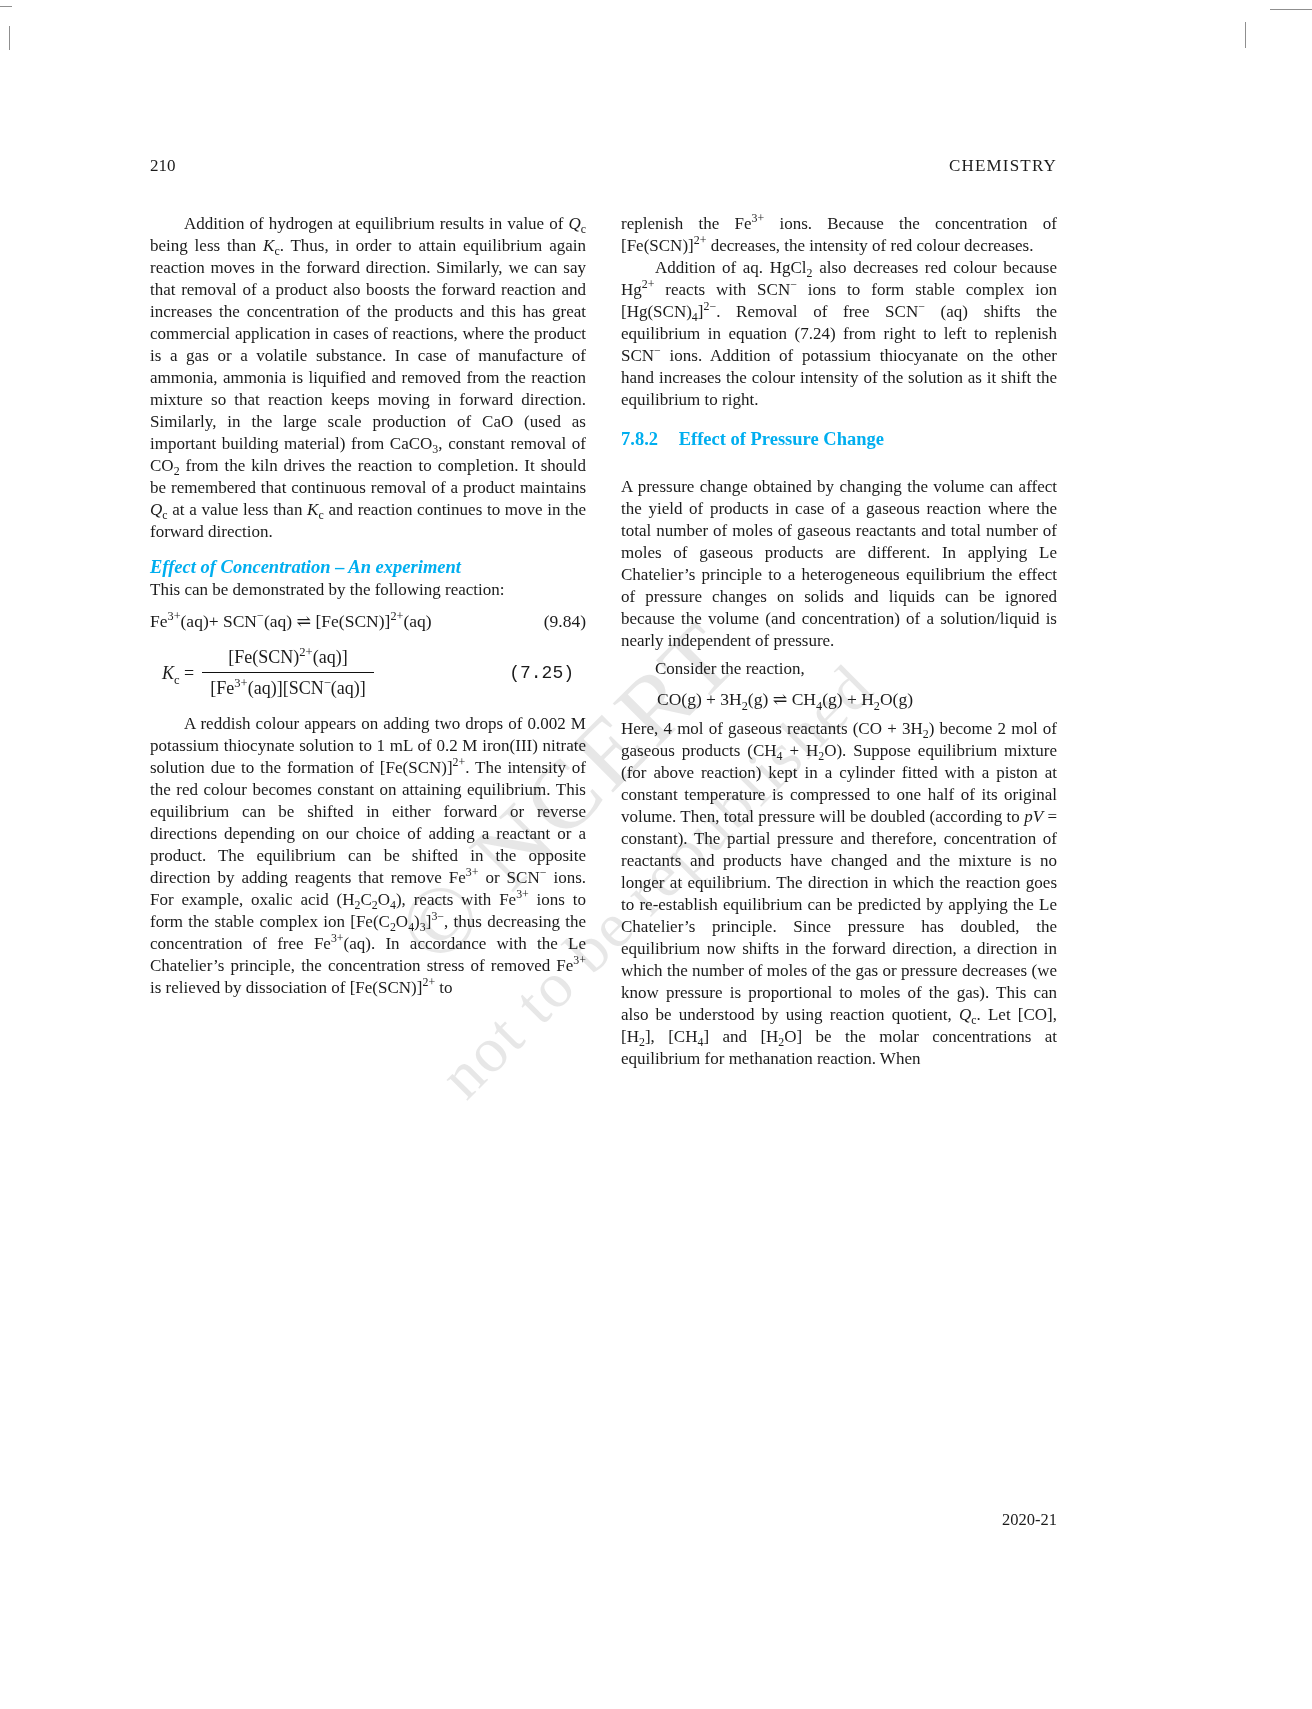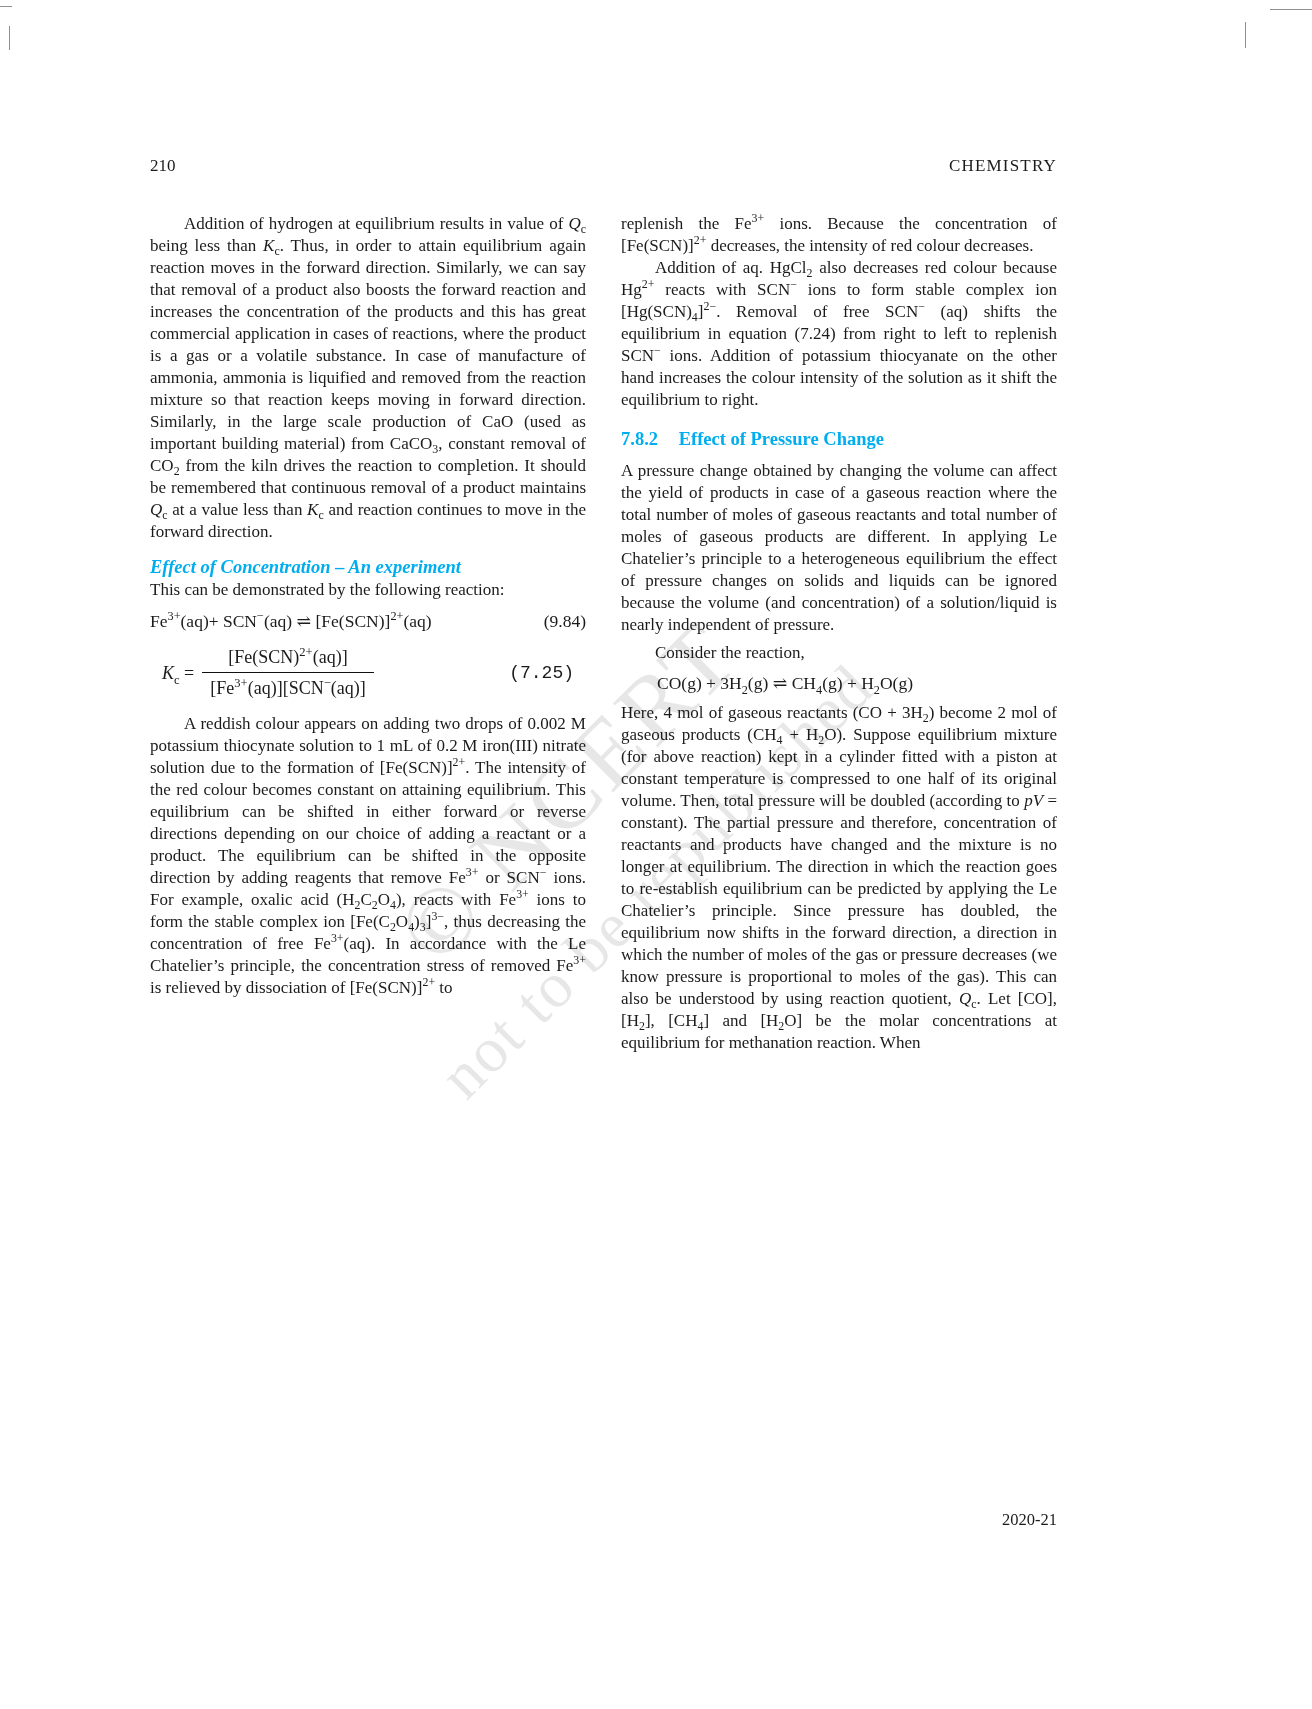--- a/index.html
+++ b/index.html
@@ -43,21 +43,21 @@
   }
   .col {
     width:436px; font-size:17px; line-height:22px; text-align:justify;
   }
   .col p { margin:0; }
   p.indent { text-indent:34px; }
   sub, sup { font-size:70%; line-height:0; }
 
   h3 { font-size:18.5px; line-height:24px; text-align:left; color:var(--accent,#00aeef); }
   h3.h-conc { font-style:italic; font-weight:bold; margin:12px 0 0; }
-  h3.h-press { font-weight:bold; margin:16px 0 9px; }
+  h3.h-press { font-weight:bold; margin:16px 0 25px; }
   h3.h-press .sec-num { margin-right:16px; }
 
   .reaction-row {
     display:flex; justify-content:space-between; align-items:baseline;
     margin:9px 0 3px; font-size:17.5px; text-align:left;
   }
   .labels-row { position:relative; height:24px; margin-bottom:4px; text-align:left; }
   .labels-row span { position:absolute; top:0; }
   .labels-row .lab0 { left:2px; }
   .labels-row .lab1 { left:97px; }

